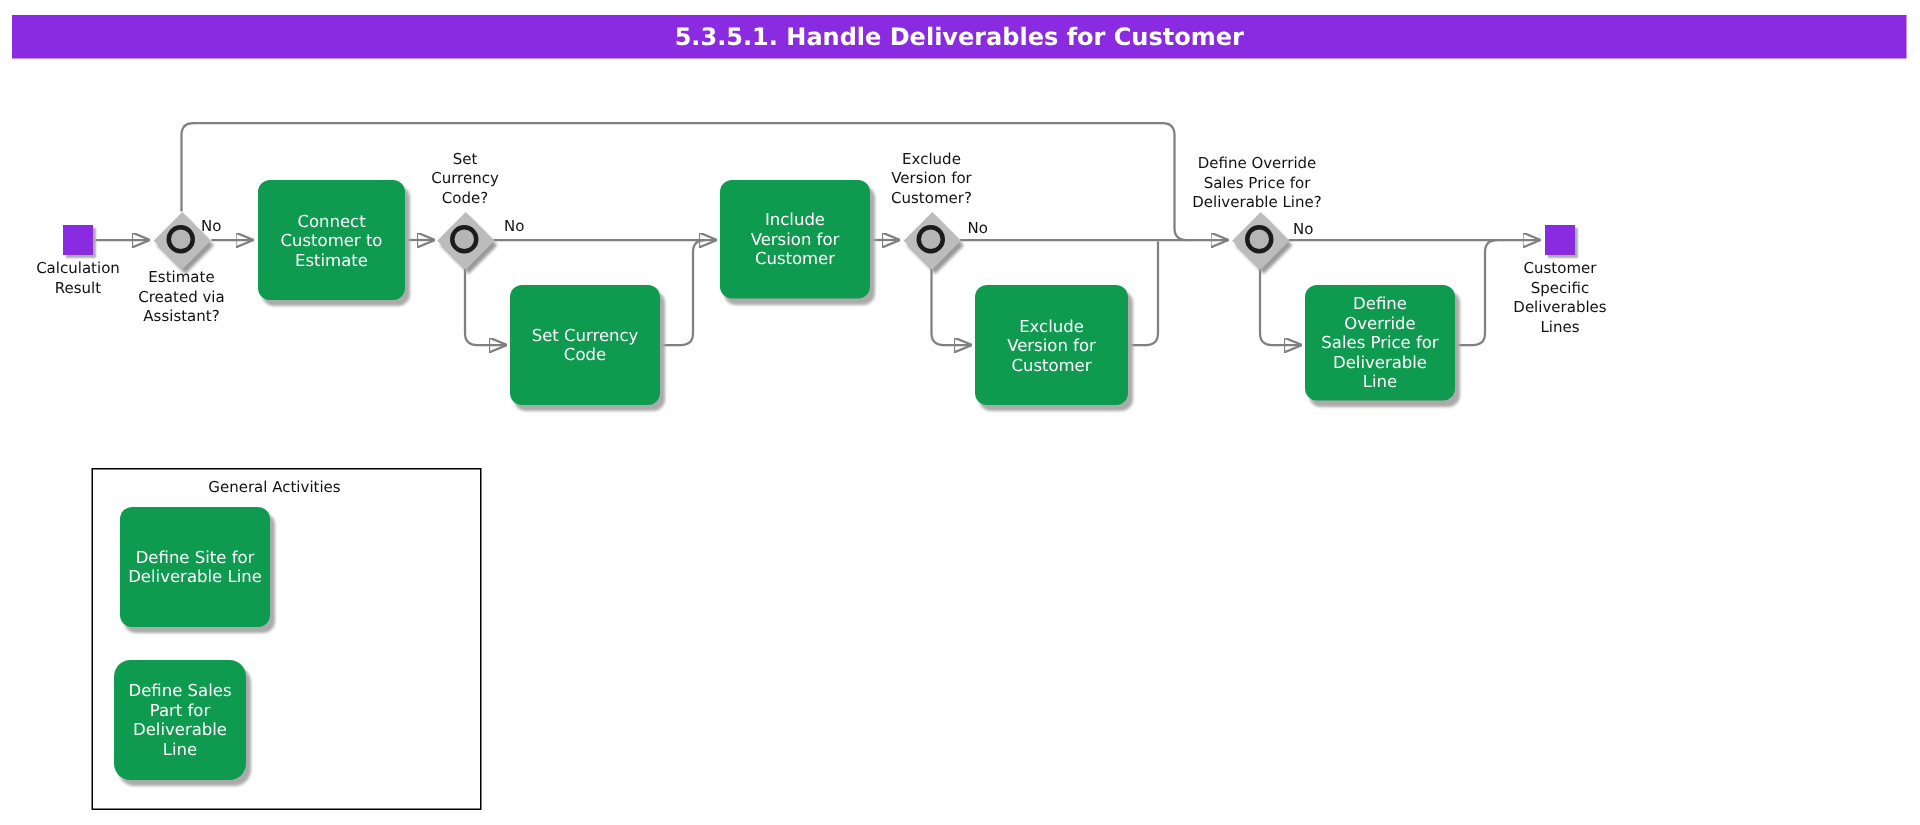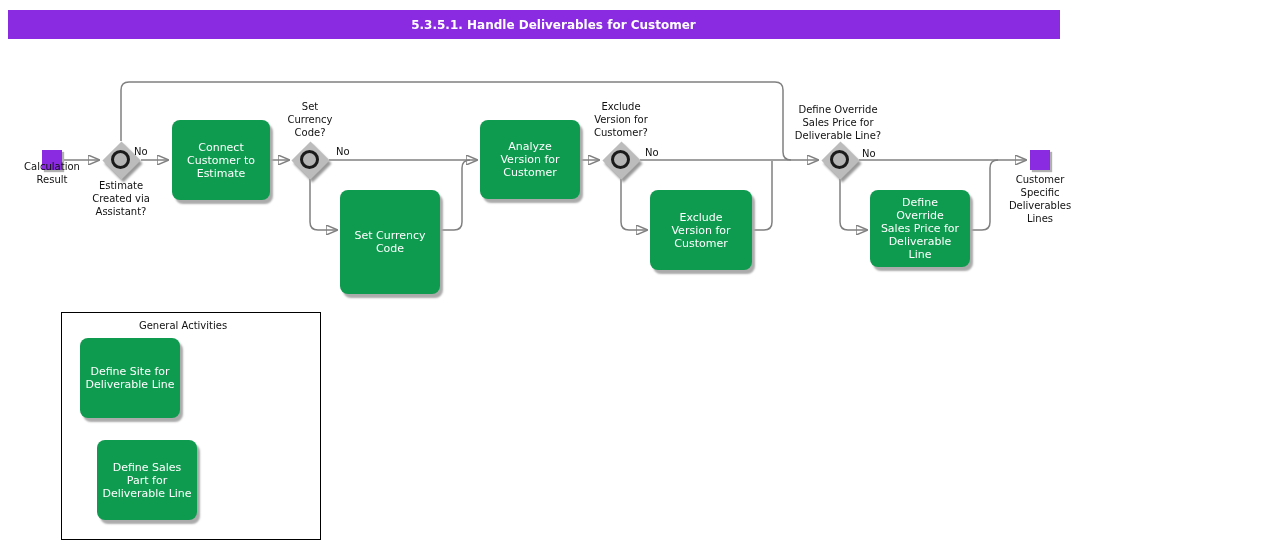--- a/index.html
+++ b/index.html
@@ -1,23 +1,23 @@
 <!DOCTYPE html>
 <html><head>
 <meta charset="utf-8">
 <style>
   html,body{margin:0;padding:0;background:#ffffff;}
   .canvas{
     position:relative;width:1280px;height:550px;background:#ffffff;
     font-family:"DejaVu Sans","Liberation Sans",sans-serif;overflow:hidden;
   }
   .title-bar{
-    position:absolute;left:8px;top:10px;width:1013px;height:29px;
-    background:#8A2BE2;color:#ffffff;font-size:12px;font-weight:bold;
-    display:flex;align-items:center;justify-content:center;padding-left:39px;
+    position:absolute;left:8px;top:10px;width:1263px;height:29px;
+    background:#8A2BE2;color:#ffffff;font-size:16px;font-weight:bold;
+    display:flex;align-items:center;justify-content:center;
   }
   .connectors{position:absolute;left:0;top:0;width:1280px;height:550px;}
   .connectors path{stroke:#808080;stroke-width:1.5;fill:none;}
   .sq{
     position:absolute;width:20px;height:20px;background:#8A2BE2;
     box-shadow:2px 2px 1px #b0b0b0;
   }
   .gateway{position:absolute;width:38px;height:38px;filter:drop-shadow(2px 3px 1px #999999);}
   .diamond{
     position:absolute;left:5.5px;top:5.5px;width:27px;height:27px;
@@ -60,21 +60,21 @@
     <path d="M580,160 H599" marker-end="url(#arr)"></path>
     <path d="M640,160 H818" marker-end="url(#arr)"></path>
     <path d="M621,179 V222 Q621,230 629,230 H647" marker-end="url(#arr)"></path>
     <path d="M752,230 H764 Q772,230 772,222 V161"></path>
     <path d="M859,160 H1026" marker-end="url(#arr)"></path>
     <path d="M840,179 V222 Q840,230 848,230 H867" marker-end="url(#arr)"></path>
     <path d="M970,230 H982 Q990,230 990,222 V168 Q990,160 998,160"></path>
   </svg>
 
   <div class="sq" style="left:42px;top:150px;"></div>
-  <div class="lbl ml" style="left:6px;top:160px;width:92px;">Calculation
+  <div class="lbl ml" style="left:6px;top:173px;width:92px;">Calculation
 Result</div>
 
   <div class="sq" style="left:1030px;top:150px;"></div>
   <div class="lbl ml" style="left:996px;top:173px;width:88px;">Customer
 Specific
 Deliverables
 Lines</div>
 
   <div class="gateway" style="left:102px;top:141px;">
     <div class="diamond"></div>
@@ -108,35 +108,35 @@
     <div class="gw-circle"></div>
   </div>
   <div class="lbl ml" style="left:782px;top:103px;width:112px;">Define Override
 Sales Price for
 Deliverable Line?</div>
   <div class="lbl no" style="left:862px;top:147px;">No</div>
 
   <div class="act" style="left:172px;top:120px;width:98px;height:80px;">Connect
 Customer to
 Estimate</div>
-  <div class="act" style="left:340px;top:190px;width:100px;height:104px;">Set Currency
+  <div class="act" style="left:340px;top:190px;width:100px;height:80px;">Set Currency
 Code</div>
-  <div class="act" style="left:480px;top:120px;width:100px;height:79px;">Analyze
+  <div class="act" style="left:480px;top:120px;width:100px;height:79px;">Include
 Version for
 Customer</div>
   <div class="act" style="left:650px;top:190px;width:102px;height:80px;">Exclude
 Version for
 Customer</div>
   <div class="act" style="left:870px;top:190px;width:100px;height:77px;">Define
 Override
 Sales Price for
 Deliverable
 Line</div>
 
   <div class="ga-panel"></div>
   <div class="lbl" style="left:83px;top:319px;width:200px;">General Activities</div>
   <div class="act" style="left:80px;top:338px;width:100px;height:80px;">Define Site for
 Deliverable Line</div>
-  <div class="act" style="left:97px;top:440px;width:100px;height:80px;">Define Sales
+  <div class="act" style="left:76px;top:440px;width:88px;height:80px;border-radius:11px;">Define Sales
 Part for
 Deliverable Line</div>
 
 </div>
 
 </body></html>

